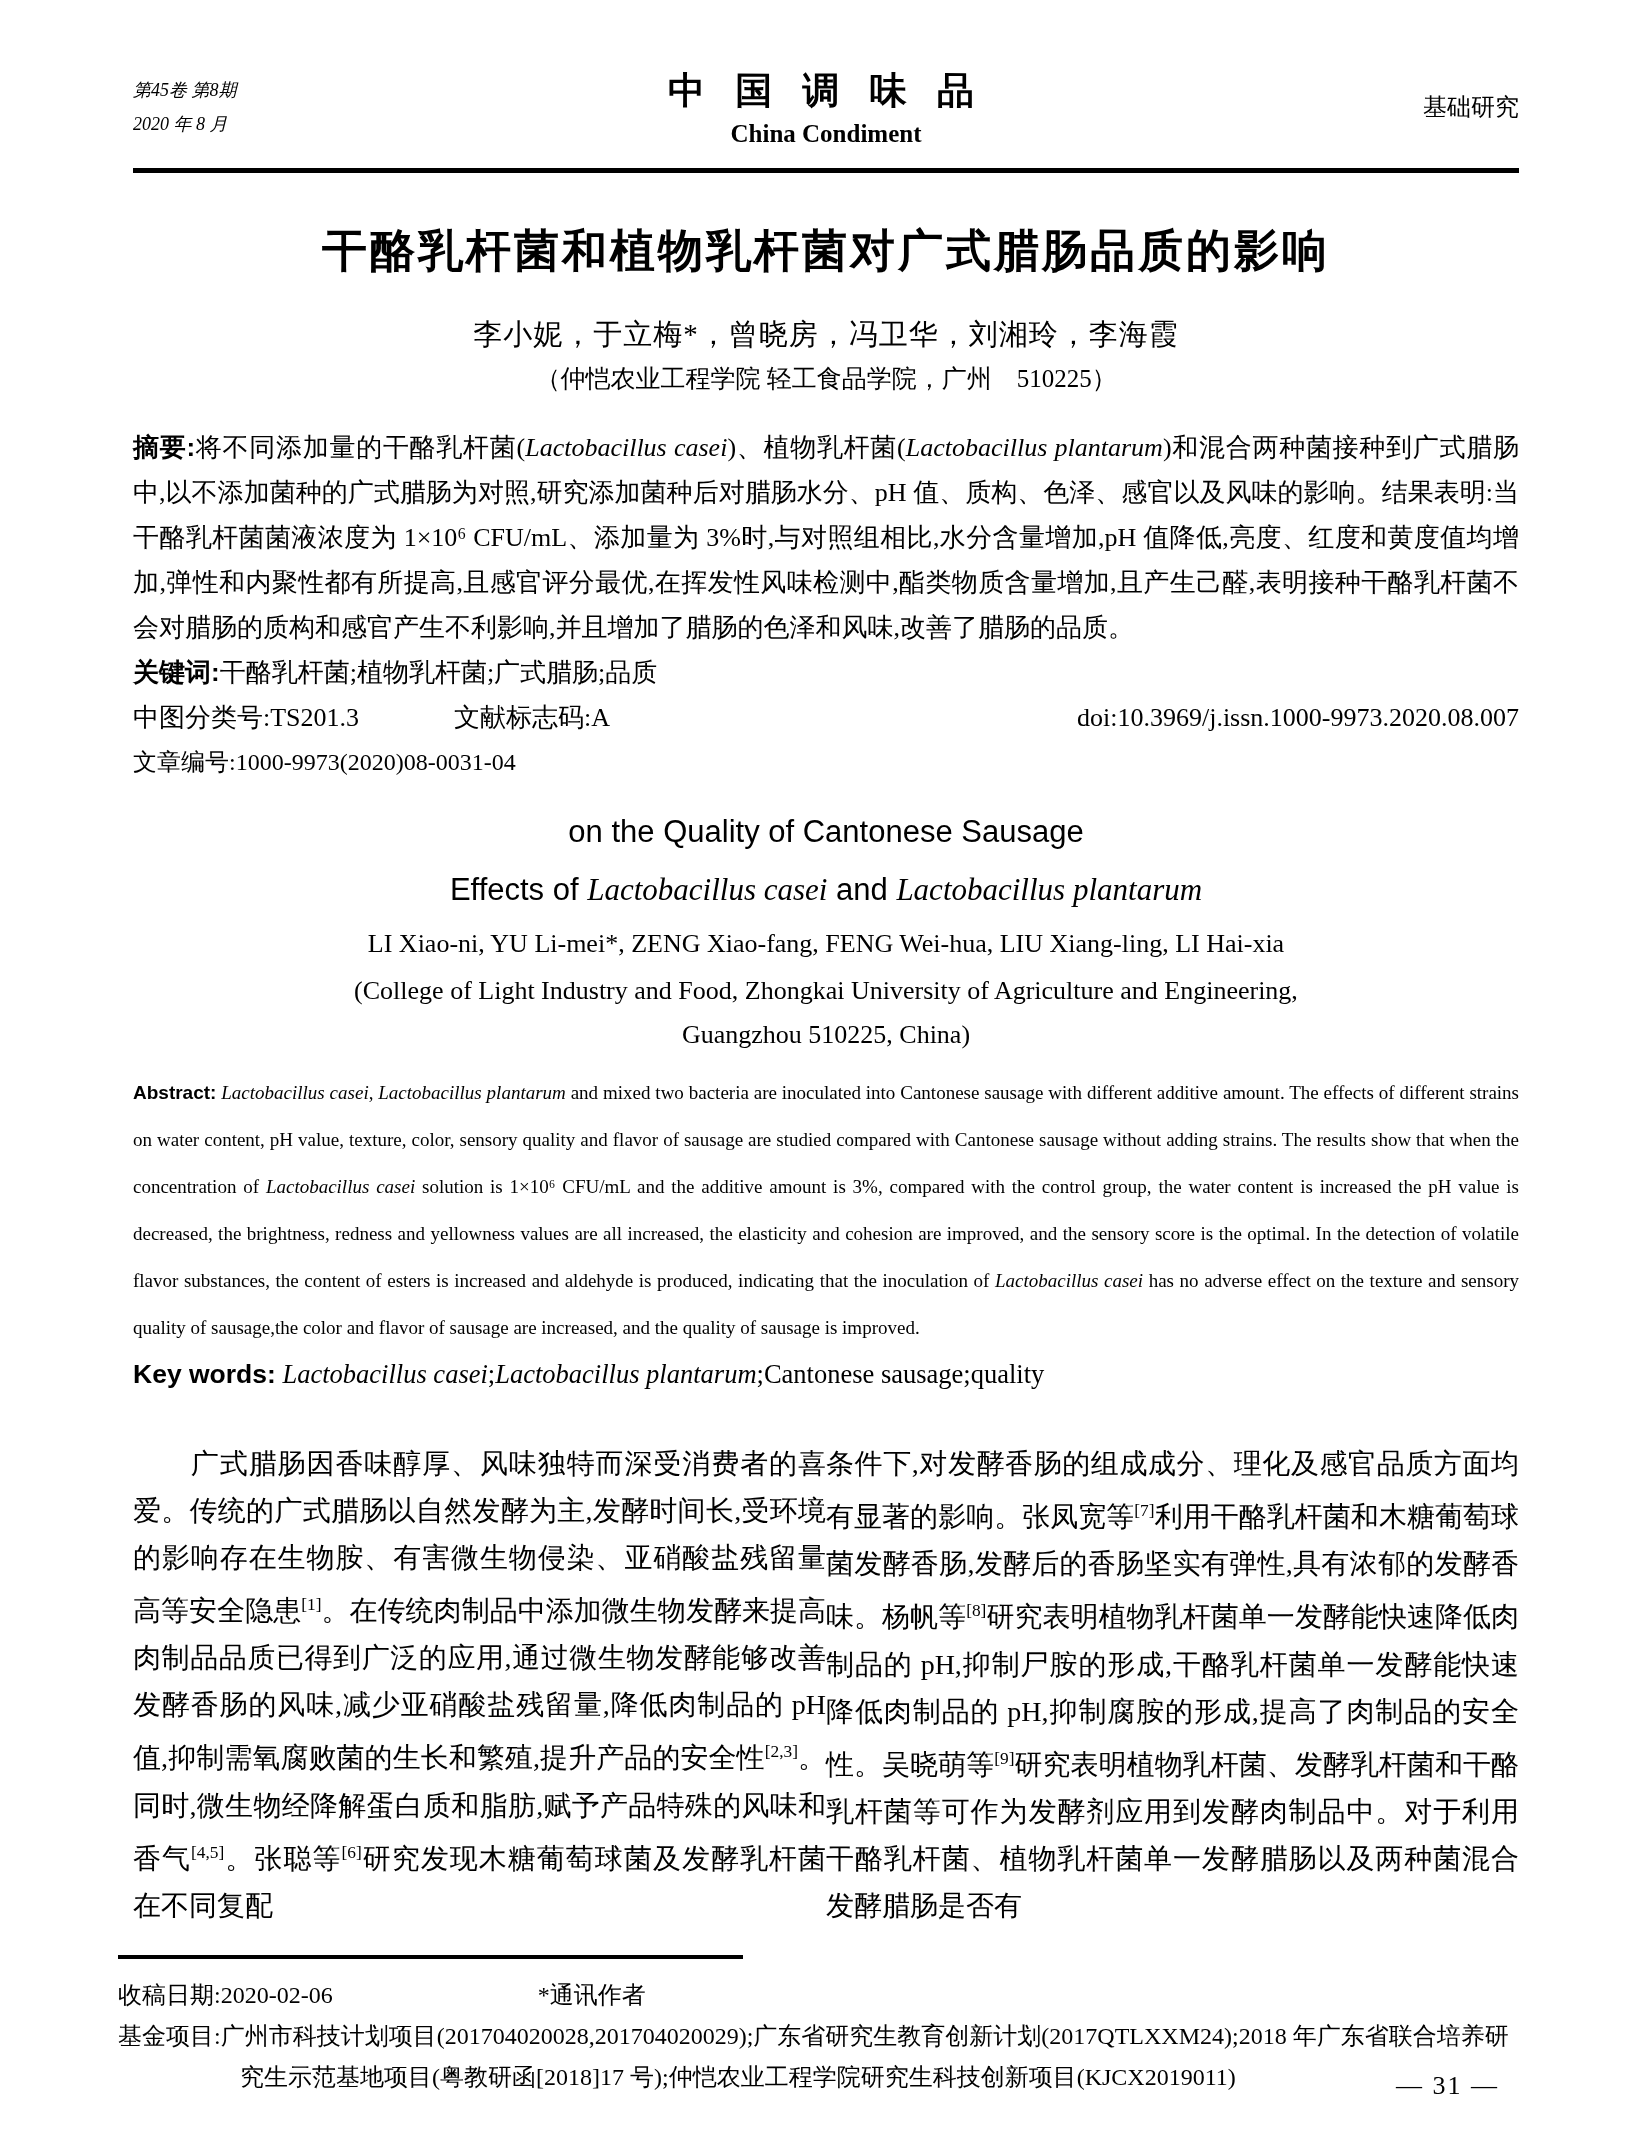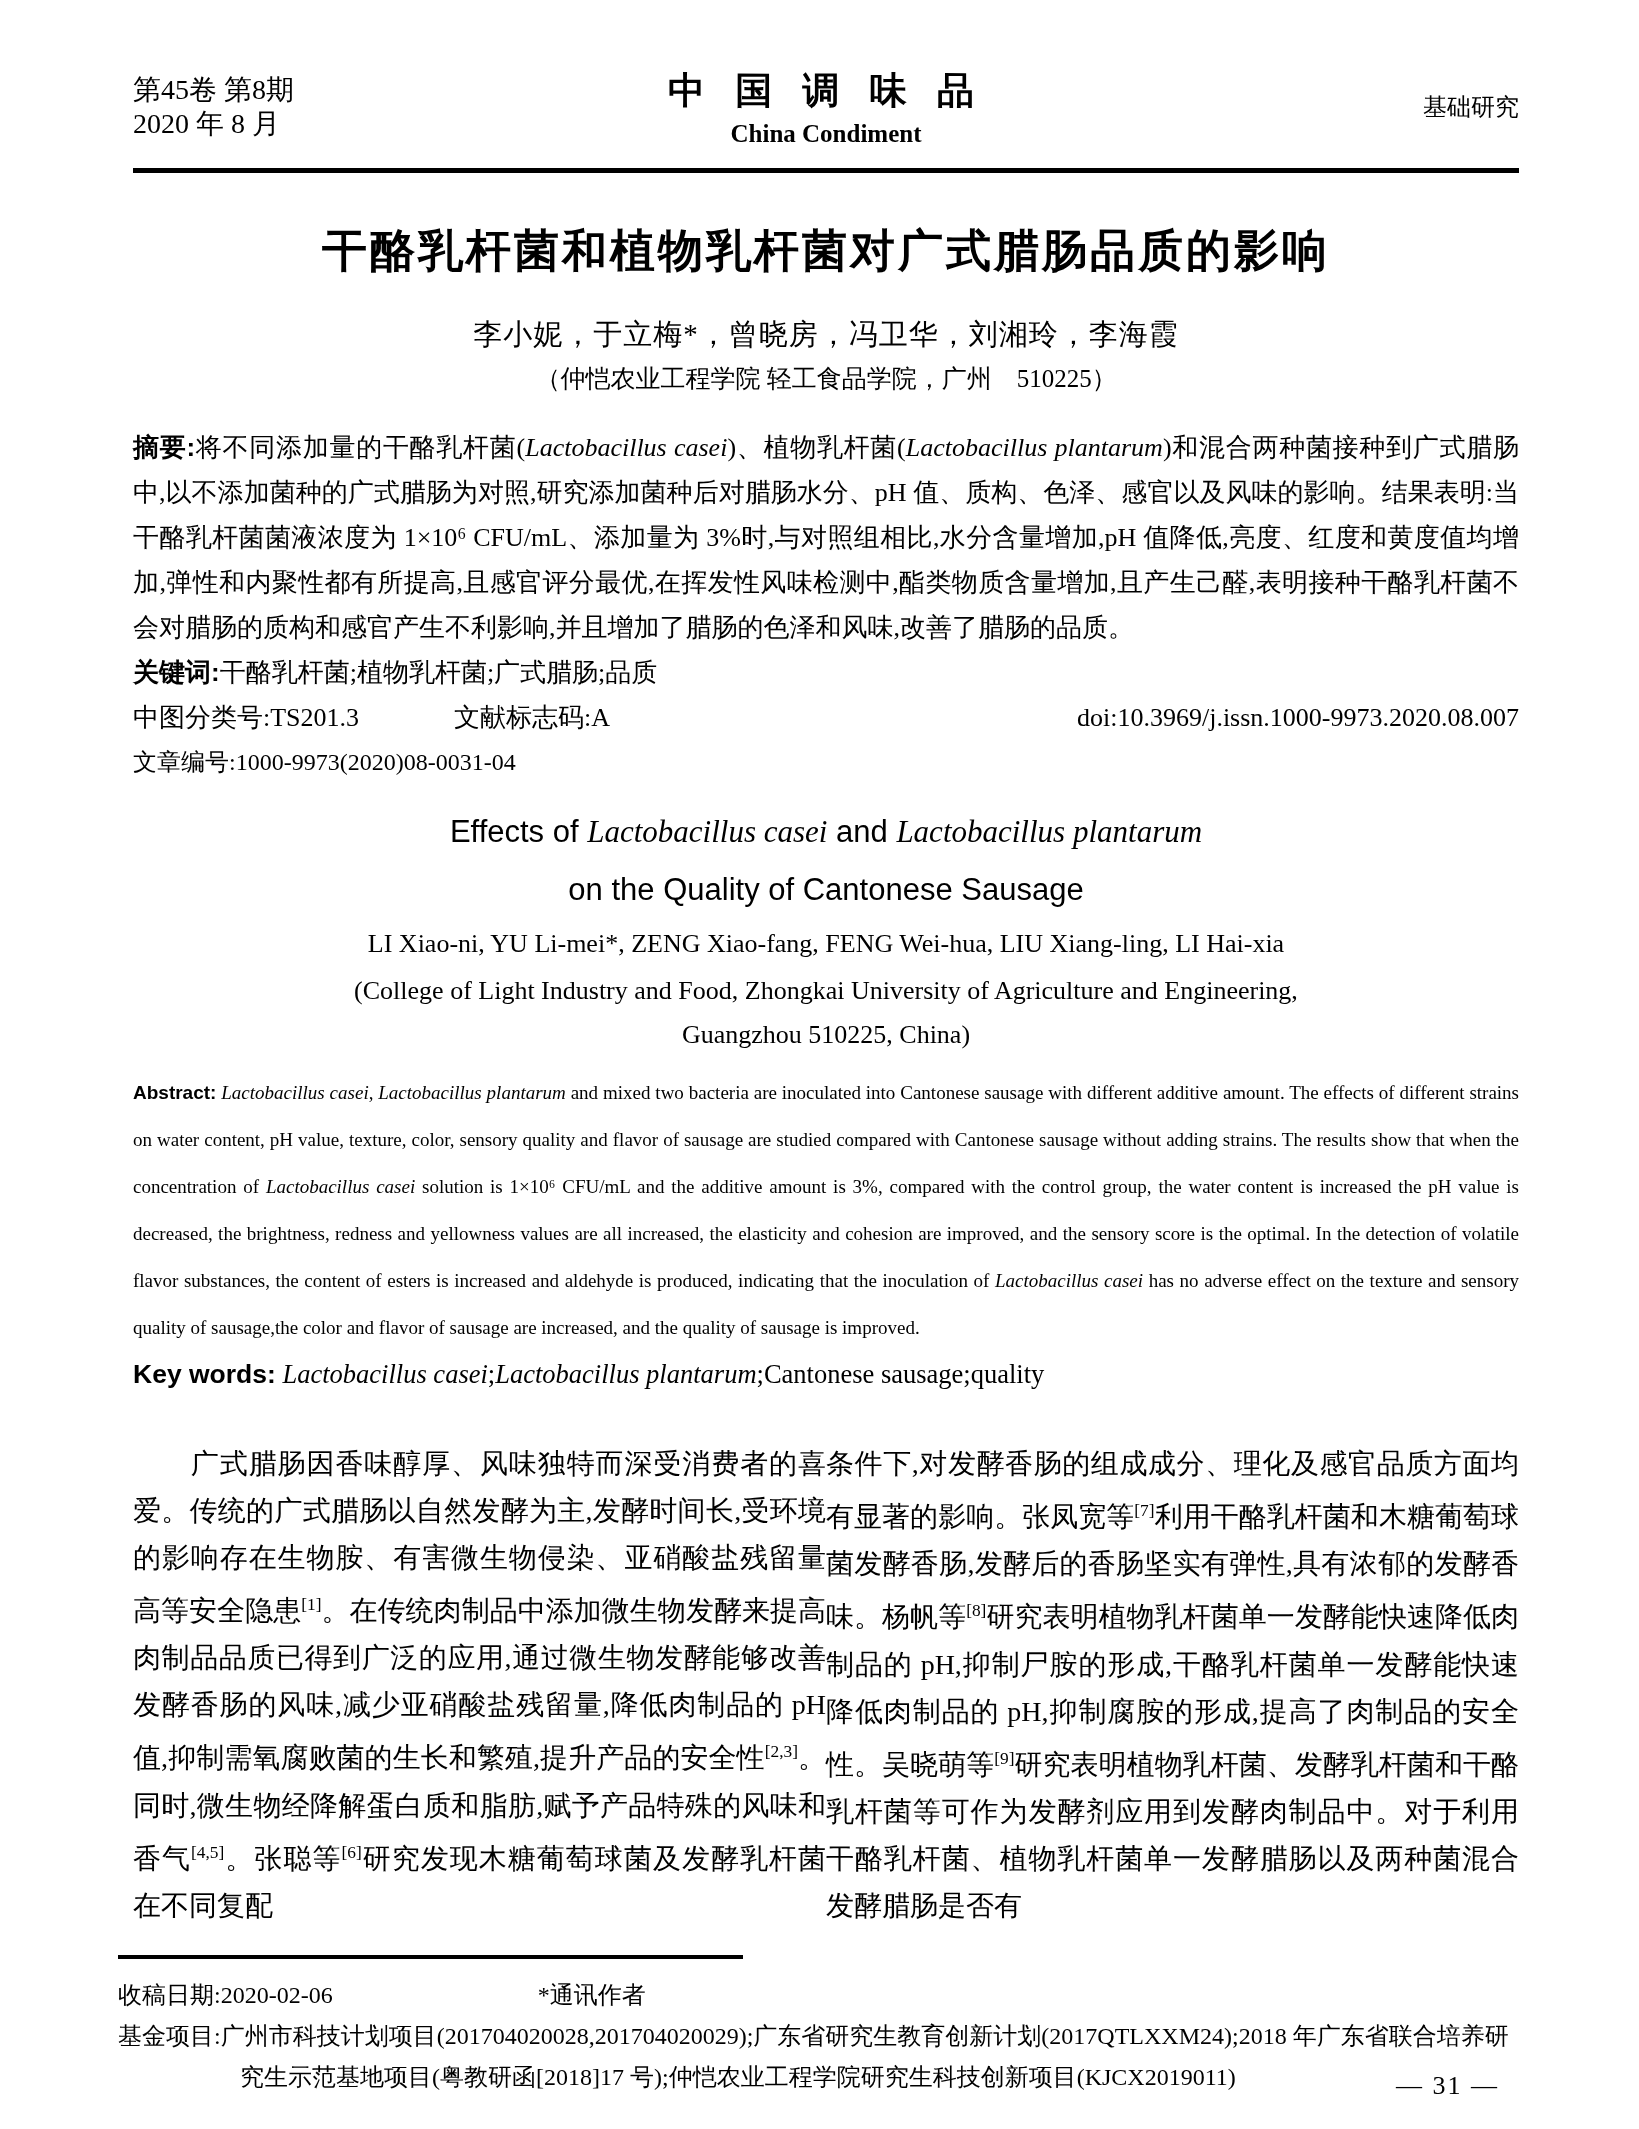--- a/index.html
+++ b/index.html
@@ -10,21 +10,21 @@
     background:#ffffff;
     color:#000;
     font-family:"Liberation Serif","DejaVu Serif",serif;
     overflow:hidden;
     box-sizing:border-box;
   }
   .content{margin:0 133px 0 133px;width:1386px;}
 
   
   .header{display:flex;align-items:center;padding-top:66px;}
-  .hdr-left{width:230px;font-size:28px;line-height:34px;white-space:nowrap;}
+  .hdr-left{width:230px;font-size:18px;line-height:34px;white-space:nowrap;font-style:italic;}
   .hdr-center{flex:1;text-align:center;}
   .journal-cn{font-family:"Liberation Sans","DejaVu Sans",sans-serif;font-weight:bold;font-size:37px;letter-spacing:10px;}
   .journal-en{font-family:"Liberation Serif","DejaVu Serif",serif;font-weight:bold;font-size:25px;margin-top:4px;}
   .hdr-right{width:230px;text-align:right;font-size:24px;}
   .rule{height:5px;background:#000;margin-top:20px;}
 
   
   .title-cn{margin-top:48px;text-align:center;font-family:"Liberation Sans","DejaVu Sans",sans-serif;font-weight:bold;font-size:45px;letter-spacing:3px;}
   .authors-cn{margin-top:34px;text-align:center;font-size:29px;letter-spacing:1px;}
   .affil-cn{margin-top:7px;text-align:center;font-size:25px;}
@@ -88,22 +88,22 @@
     <div class="kw-line"><span class="lbl-hei">关键词:</span><span>干酪乳杆菌;植物乳杆菌;广式腊肠;品质</span></div>
 
     <div class="meta-line">
       <span>中图分类号:TS201.3</span>
       <span class="meta-doccode">文献标志码:A</span>
       <span class="meta-doi">doi:10.3969/j.issn.1000-9973.2020.08.007</span>
     </div>
     <div class="meta-artid">文章编号:1000-9973(2020)08-0031-04</div>
 
     <div class="en-title">
+      <div>on the Quality of Cantonese Sausage</div>
       <div>Effects of <i>Lactobacillus casei</i> and <i>Lactobacillus plantarum</i></div>
-      <div>on the Quality of Cantonese Sausage</div>
     </div>
     <div class="en-authors">LI Xiao-ni, YU Li-mei*, ZENG Xiao-fang, FENG Wei-hua, LIU Xiang-ling, LI Hai-xia</div>
     <div class="en-affil">
       <div>(College of Light Industry and Food, Zhongkai University of Agriculture and Engineering,</div>
       <div>Guangzhou 510225, China)</div>
     </div>
 
     <div class="en-abs"><span class="lbl-hei">Abstract:</span> <span><i>Lactobacillus casei</i>, <i>Lactobacillus plantarum</i> and mixed two bacteria are inoculated into Cantonese sausage with different additive amount. The effects of different strains on water content, pH value, texture, color, sensory quality and flavor of sausage are studied compared with Cantonese sausage without adding strains. The results show that when the concentration of <i>Lactobacillus casei</i> solution is 1×10⁶ CFU/mL and the additive amount is 3%, compared with the control group, the water content is increased the pH value is decreased, the brightness, redness and yellowness values are all increased, the elasticity and cohesion are improved, and the sensory score is the optimal. In the detection of volatile flavor substances, the content of esters is increased and aldehyde is produced, indicating that the inoculation of <i>Lactobacillus casei</i> has no adverse effect on the texture and sensory quality of sausage,the color and flavor of sausage are increased, and the quality of sausage is improved.</span></div>
     <div class="en-kw"><span class="lbl-hei">Key words:</span> <span><i>Lactobacillus casei</i>;<i>Lactobacillus plantarum</i>;Cantonese sausage;quality</span></div>
 

